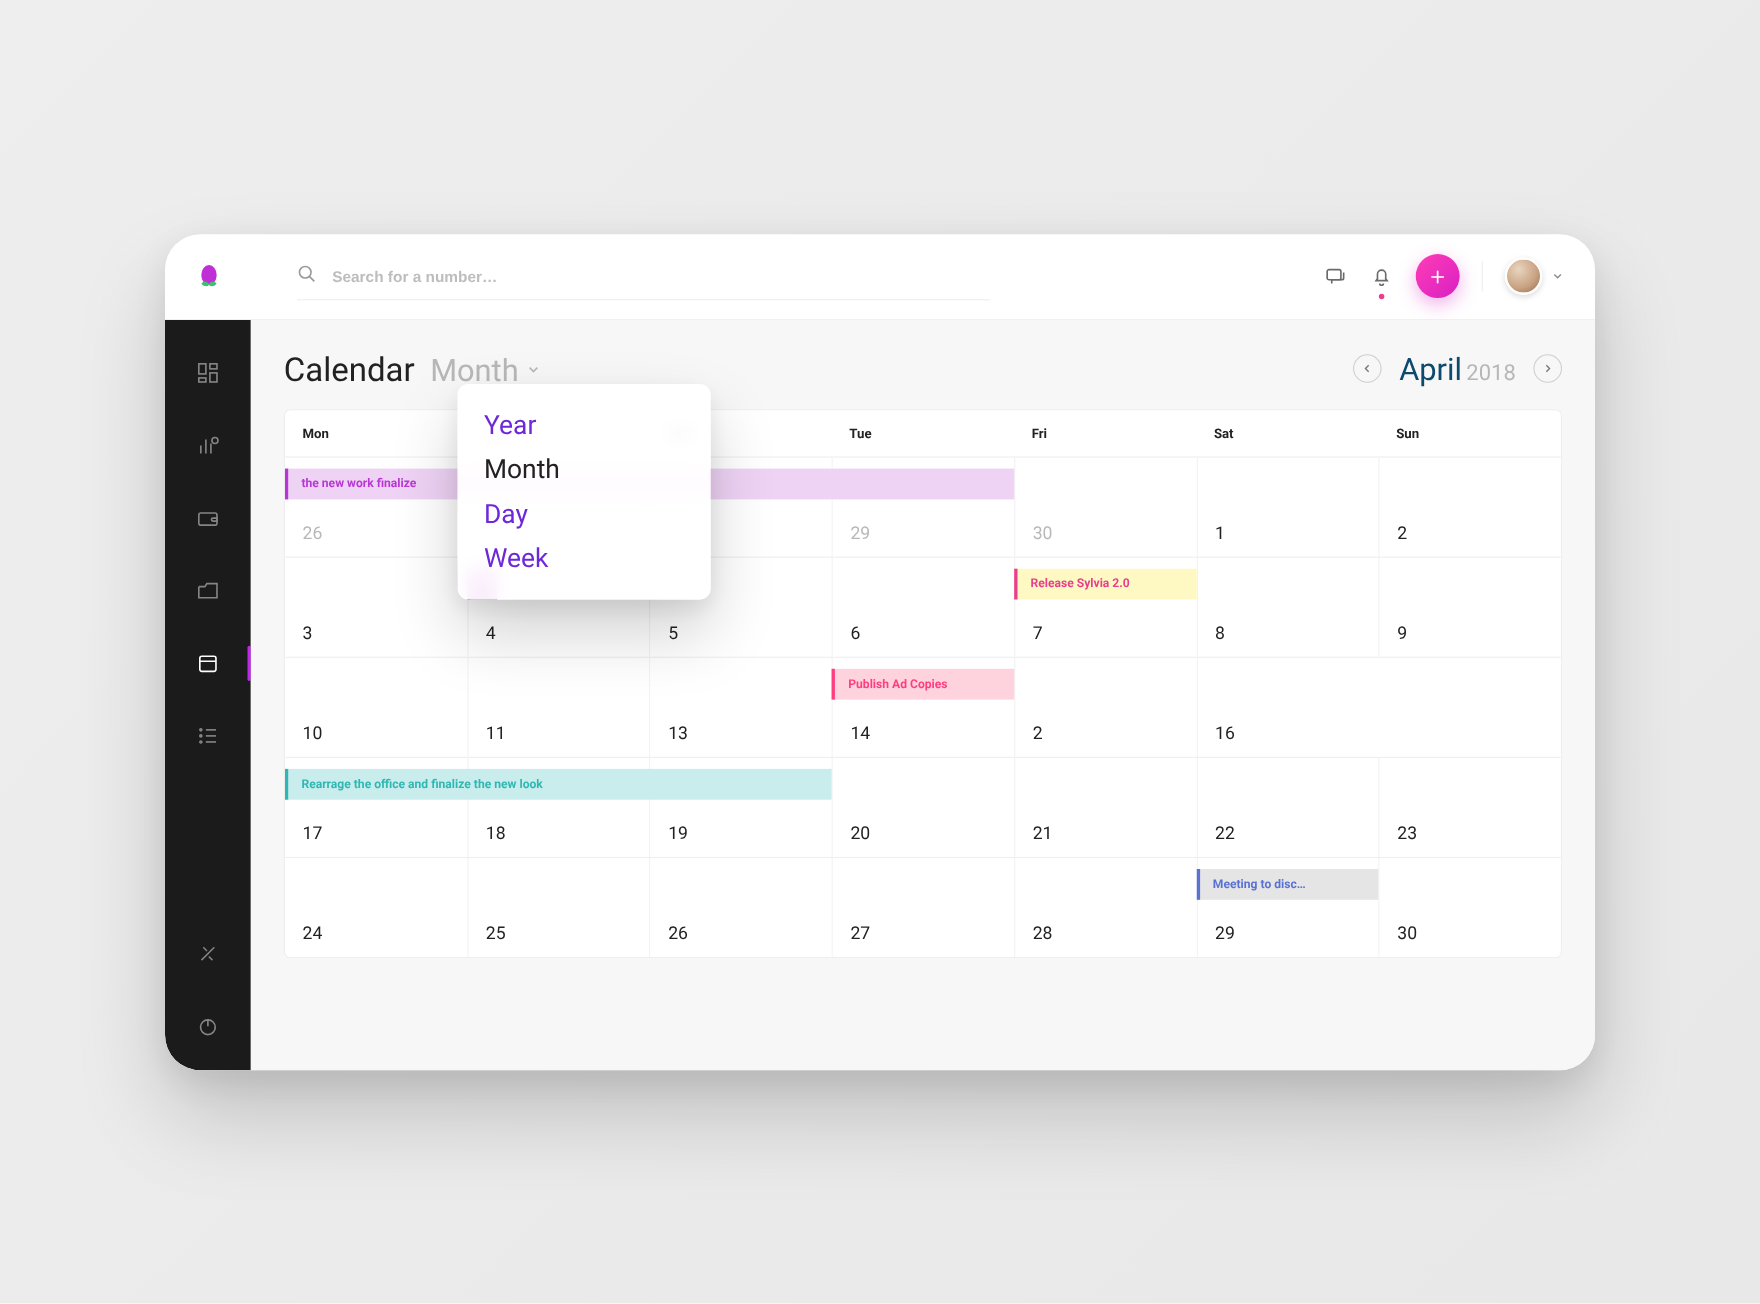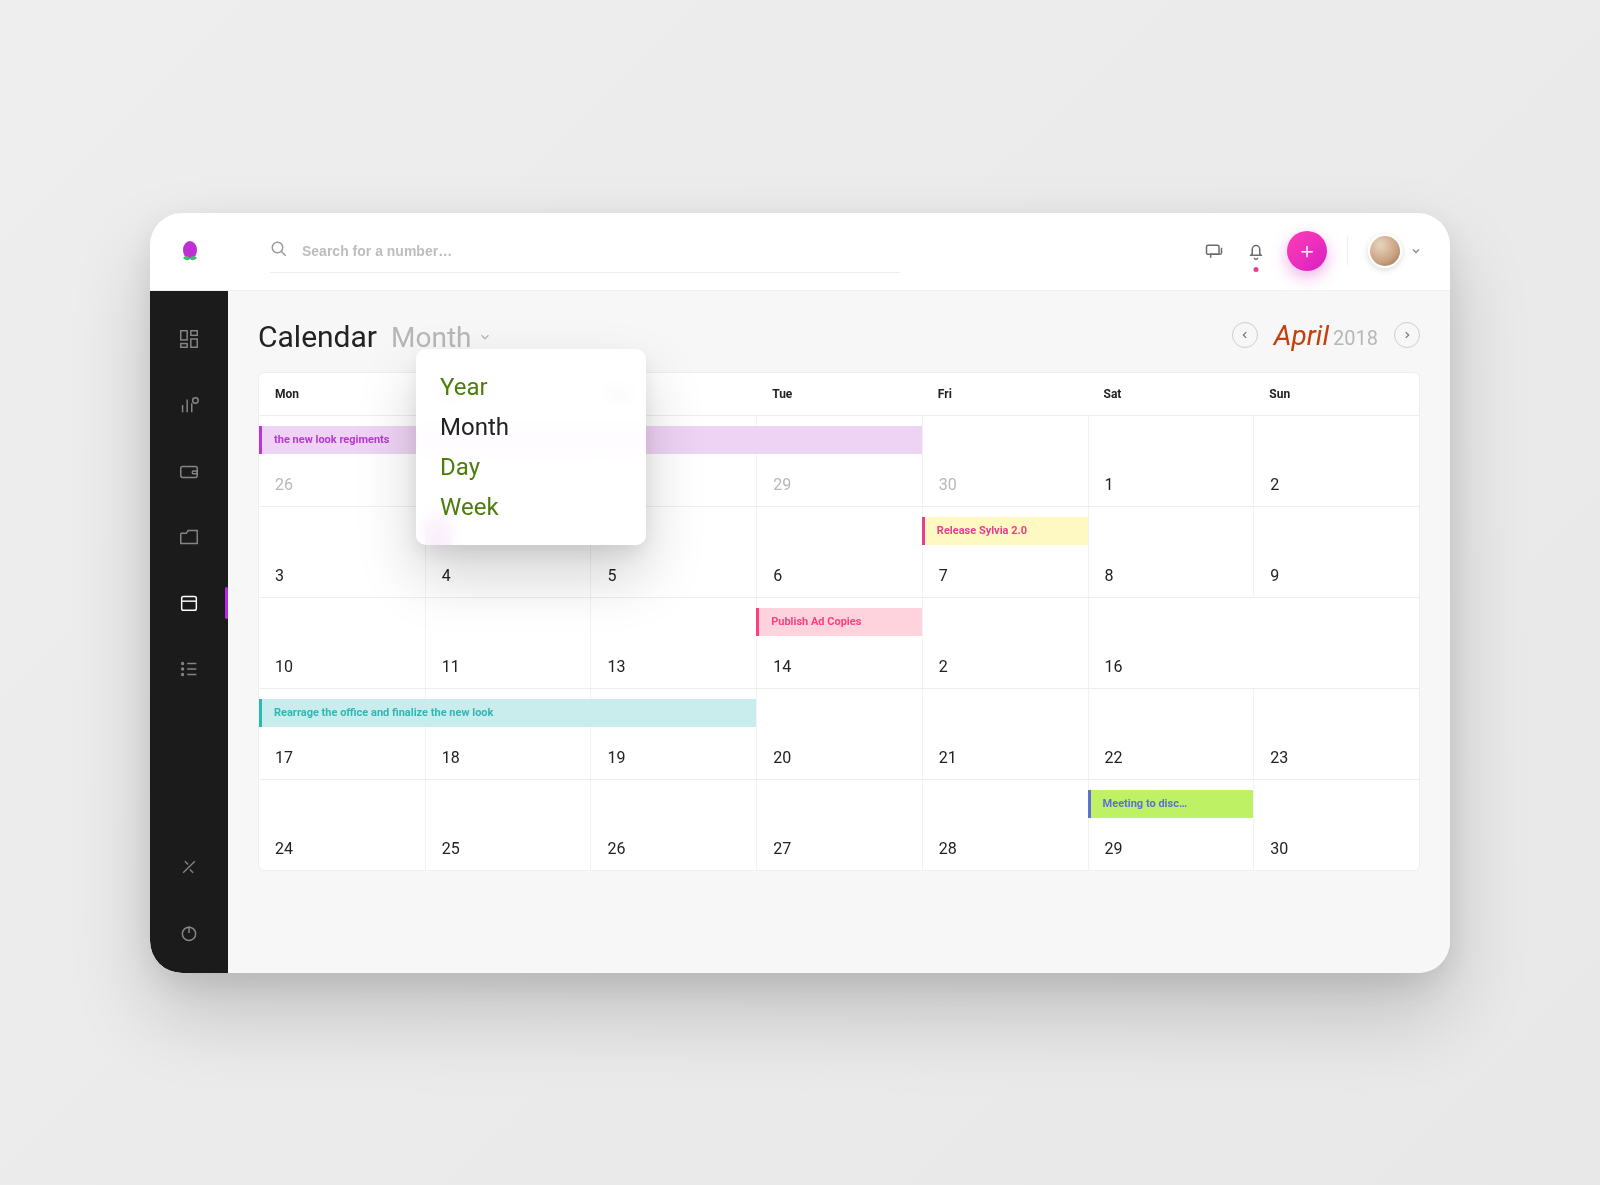--- a/index.html
+++ b/index.html
@@ -92,21 +92,21 @@
     display:flex; align-items:flex-start; justify-content:space-between; margin-bottom: 18px;
   }
   .head-left { display:flex; align-items:baseline; gap: 14px; }
   .cal-title { font-size: 30px; font-weight: 400; color:#222; }
   .view-selected { font-size: 28px; color:#b7b7b7; display:flex; align-items:center; gap:6px; cursor:pointer; }
   .head-right { display:flex; align-items:center; gap: 16px; }
   .nav-btn {
     width: 26px; height:26px; border:1.5px solid #cfcfcf; border-radius:50%;
     display:flex; align-items:center; justify-content:center; cursor:pointer; color:#777;
   }
-  .month-label { font-size: 28px; color:#c2410c;font-style:italic; }
+  .month-label { font-size: 28px; color:#0c4a6e; }
   .year-label { font-size: 20px; color:#b7b7b7; }
   
   .cal {
     background:#fff; border-radius:6px; overflow:hidden;
     border:1px solid #eee;
   }
   .dow-row { display:grid; grid-template-columns: repeat(7, 1fr); }
   .dow { font-size:12px; font-weight:700; color:#222; padding:14px 16px; }
   .week { display:grid; grid-template-columns: repeat(7, 1fr); border-top:1px solid #eee; position:relative; height: 91px; }
   .cell { position:relative; }
@@ -118,33 +118,33 @@
   .event {
     position:absolute; top:10px; height:28px; display:flex; align-items:center;
     font-size:11px; font-weight:700; padding:0 12px;
     border-left:3px solid; white-space:nowrap; overflow:hidden; text-overflow:ellipsis;
   }
   .ev-purple { background:#efd3f5; border-color:#b936d6; color:#b936d6; }
   .ev-magenta{ background:#b936d6; border-color:#b936d6; color:#fff; }
   .ev-pink   { background:#ffd3de; border-color:#ff3e7f; color:#ff3e7f; }
   .ev-pink2  { background:#fef9c3; border-color:#e83e8c; color:#e83e8c; }
   .ev-teal   { background:#c9edec; border-color:#2fb8b3; color:#2fb8b3; }
-  .ev-blue   { background:#bef264; border-color:#5a72d4; color:#5a72d4; }
+  .ev-blue   { background:#e5e5e5; border-color:#5a72d4; color:#5a72d4; }
   
   .dropdown {
     position:absolute; left:188px; top:58px; width:230px;
     background: rgba(255,255,255,0.92);
     backdrop-filter: blur(8px);
     border-radius:10px;
     box-shadow: 0 30px 60px rgba(0,0,0,0.18), 0 8px 20px rgba(0,0,0,0.08);
     padding: 18px 0;
     z-index: 50;
   }
   .dd-item {
-    font-size:24px; padding:6px 24px; cursor:pointer; color:#4d7c0f;
+    font-size:24px; padding:6px 24px; cursor:pointer; color:#6d28d9;
   }
   .dd-item.sel { color:#222; }
 </style>
 </head>
 <body>
 
 <div class="window">
 
   <div class="topbar">
     <div class="logo">
@@ -307,21 +307,21 @@
             </div>
             <div class="cell">
               <div class="daynum muted">30</div>
             </div>
             <div class="cell">
               <div class="daynum">1</div>
             </div>
             <div class="cell">
               <div class="daynum">2</div>
             </div>
-            <div class="event ev-purple" style="left: 0%; width: 57.1429%;">the new look regiments</div>
+            <div class="event ev-purple" style="left: 0%; width: 57.1429%;">the new work finalize</div>
           </div>
           <div class="week">
             <div class="cell">
               <div class="daynum">3</div>
             </div>
             <div class="cell">
               <div class="daynum">4</div>
             </div>
             <div class="cell">
               <div class="daynum">5</div>

